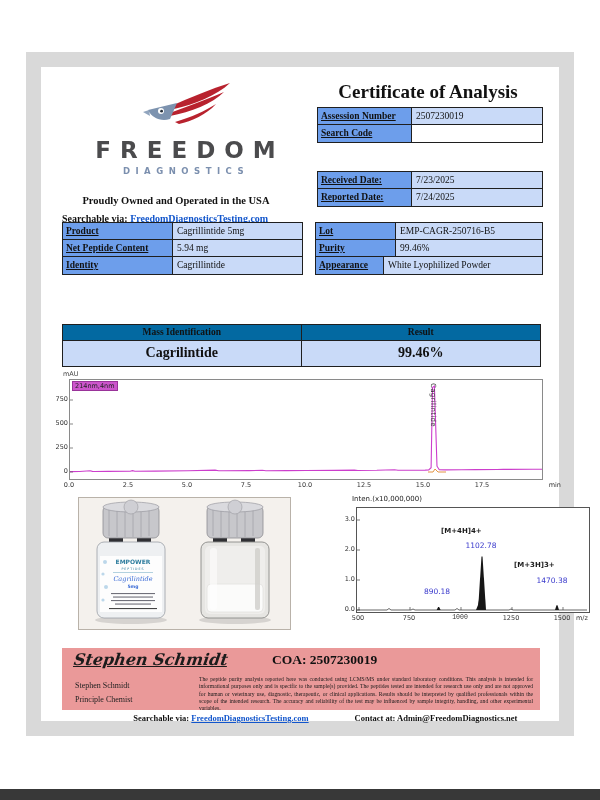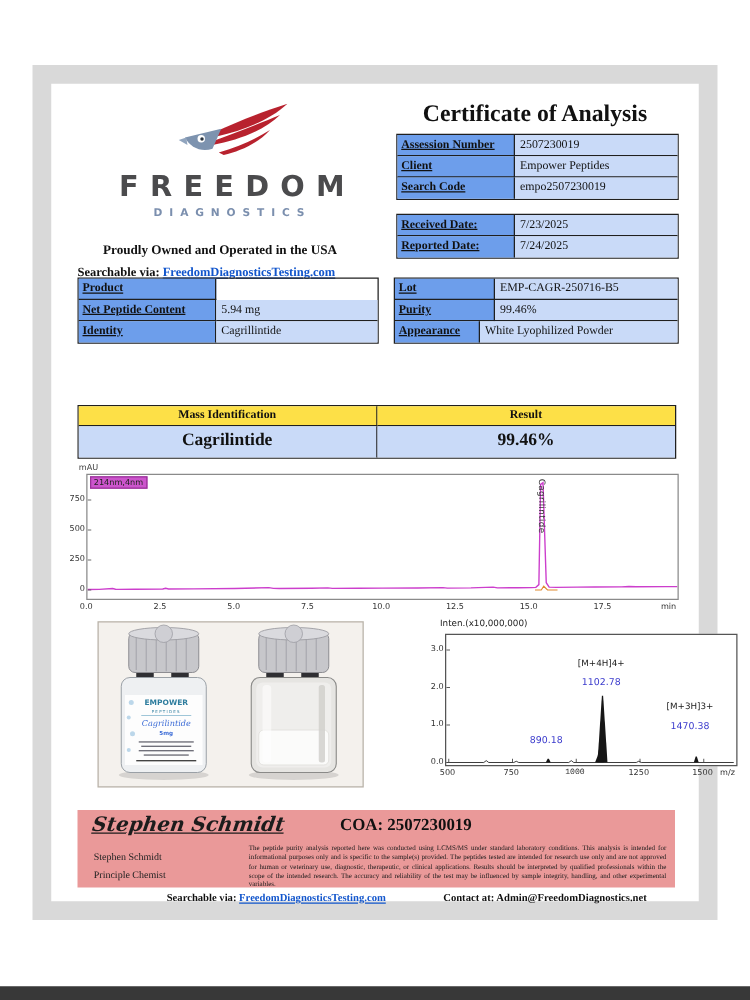--- a/index.html
+++ b/index.html
@@ -25,35 +25,35 @@
   .kvrow .kv{background:#c9daf8;flex:1;font-size:9.5px;padding:0 4px;
              border-bottom:1px solid #1f1f1f;box-sizing:border-box;white-space:nowrap;overflow:hidden;}
   .kvrow:last-child .kl,.kvrow:last-child .kv{border-bottom:none;}
   
   .banner{background:#ea9999;border:1px solid #7a3b3b;font-weight:bold;font-size:10px;
           text-align:center;display:flex;align-items:center;justify-content:center;}
   
   .masstable{position:absolute;border:1px solid #1f1f1f;}
   .mrow{display:flex;}
   .mcell{box-sizing:border-box;width:50%;text-align:center;}
-  .mhead{font-weight:bold;font-size:9.5px;height:16px;line-height:15px;background:#fde047;text-align:center;}
+  .mhead{font-weight:bold;font-size:9.5px;height:16px;line-height:15px;background:#0369a1;text-align:center;}
   .mdata{font-weight:bold;font-size:14px;height:25px;line-height:24px;background:#c9daf8;}
   .mcell.first{border-right:1px solid #1f1f1f;}
   .mrow.hdr .mcell{border-bottom:1px solid #1f1f1f;}
   
   .chart-label{font-family:"DejaVu Sans",sans-serif;font-size:6.5px;color:#444;position:absolute;white-space:nowrap;}
   .tick{font-family:"DejaVu Sans",sans-serif;font-size:6.5px;color:#333;position:absolute;text-align:center;width:24px;}
   .ytick{font-family:"DejaVu Sans",sans-serif;font-size:6.5px;color:#333;position:absolute;text-align:right;width:13px;}
   .plotbox{position:absolute;border:1px solid #8a8a8a;background:#fff;}
   .det-label{position:absolute;background:#cc55cc;border:1px solid #993399;color:#222;
              font-family:"DejaVu Sans",sans-serif;font-size:6.5px;padding:0 2px;line-height:8px;}
   .peak-vlabel{position:absolute;writing-mode:vertical-rl;font-family:"DejaVu Sans",sans-serif;
                font-size:7px;color:#333;letter-spacing:.3px;}
-  .spec-ann{position:absolute;font-family:"DejaVu Sans",sans-serif;font-size:7px;font-weight:normal;
-            color:#1a1a1a;text-align:center;}
+  .spec-ann{position:absolute;font-family:"DejaVu Sans",sans-serif;font-size:7px;font-weight:bold;
+            color:#1a1a1a;text-align:left;}
   .spec-num{position:absolute;font-family:"DejaVu Sans",sans-serif;font-size:7.5px;color:#3a3acc;text-align:center;}
   
   .photobox{position:absolute;border:1px solid #b9b2a9;background:#f4f1ed;}
   
   .sigblock{position:absolute;background:#ea9999;}
   .script-sig{font-family:"DejaVu Serif",serif;font-style:italic;font-weight:bold;font-size:16px;
               text-decoration:underline;transform:skewX(-8deg);color:#1c1c1c;}
   .coa{font-size:13.5px;font-weight:bold;}
   .signer{font-size:8px;color:#222;}
   .disclaimer{font-size:5.6px;line-height:1.3;text-align:justify;color:#1a1a1a;}
@@ -84,43 +84,39 @@
     </div>
 
     <div class="abs cert-title" style="left:262px;top:14px;width:250px;">Certificate of Analysis</div>
 
     <div class="kvtable" style="left:276px;top:40px;width:224px;">
       <div class="kvrow">
         <div class="kl" style="width:94px">Assession Number</div>
         <div class="kv">2507230019</div>
       </div>
       <div class="kvrow">
-        <div class="kl" style="width:94px">Client</div>
-        <div class="kv">Empower Peptides</div>
-      </div>
-      <div class="kvrow">
         <div class="kl" style="width:94px">Search Code</div>
-        <div class="kv">empo2507230019</div>
       </div>
     </div>
 
     <div class="kvtable" style="left:276px;top:104px;width:224px;">
       <div class="kvrow">
         <div class="kl" style="width:94px">Received Date:</div>
         <div class="kv">7/23/2025</div>
       </div>
       <div class="kvrow">
         <div class="kl" style="width:94px">Reported Date:</div>
         <div class="kv">7/24/2025</div>
       </div>
     </div>
 
     <div class="kvtable" style="left:21px;top:155px;width:239px;">
       <div class="kvrow">
         <div class="kl" style="width:110px">Product</div>
+        <div class="kv">Cagrillintide 5mg</div>
       </div>
       <div class="kvrow">
         <div class="kl" style="width:110px">Net Peptide Content</div>
         <div class="kv">5.94 mg</div>
       </div>
       <div class="kvrow">
         <div class="kl" style="width:110px">Identity</div>
         <div class="kv">Cagrillintide</div>
       </div>
     </div>
@@ -170,21 +166,21 @@
       <div class="ytick" style="left:0px;top:73px;">250</div>
       <div class="ytick" style="left:0px;top:97px;">0</div>
       <div class="tick" style="left:2px;top:111px;">0.0</div>
       <div class="tick" style="left:61px;top:111px;">2.5</div>
       <div class="tick" style="left:120px;top:111px;">5.0</div>
       <div class="tick" style="left:179px;top:111px;">7.5</div>
       <div class="tick" style="left:238px;top:111px;">10.0</div>
       <div class="tick" style="left:297px;top:111px;">12.5</div>
       <div class="tick" style="left:356px;top:111px;">15.0</div>
       <div class="tick" style="left:415px;top:111px;">17.5</div>
-      <div class="tick" style="left:462px;top:111px;text-align:right;">min</div>
+      <div class="tick" style="left:482px;top:111px;text-align:right;">min</div>
       <div class="peak-vlabel" style="left:374px;top:13px;">Cagrilintide</div>
     </div>
 
     <div class="photobox" style="left:37px;top:430px;width:211px;height:131px;">
       <svg width="209" height="129" viewBox="0 0 209 129">
         <ellipse cx="52" cy="122" rx="36" ry="4" fill="#000" opacity="0.12"></ellipse>
         <ellipse cx="156" cy="122" rx="36" ry="4" fill="#000" opacity="0.12"></ellipse>
 
         <g>
           <rect x="30" y="38" width="14" height="10" fill="#2f2f33"></rect>

